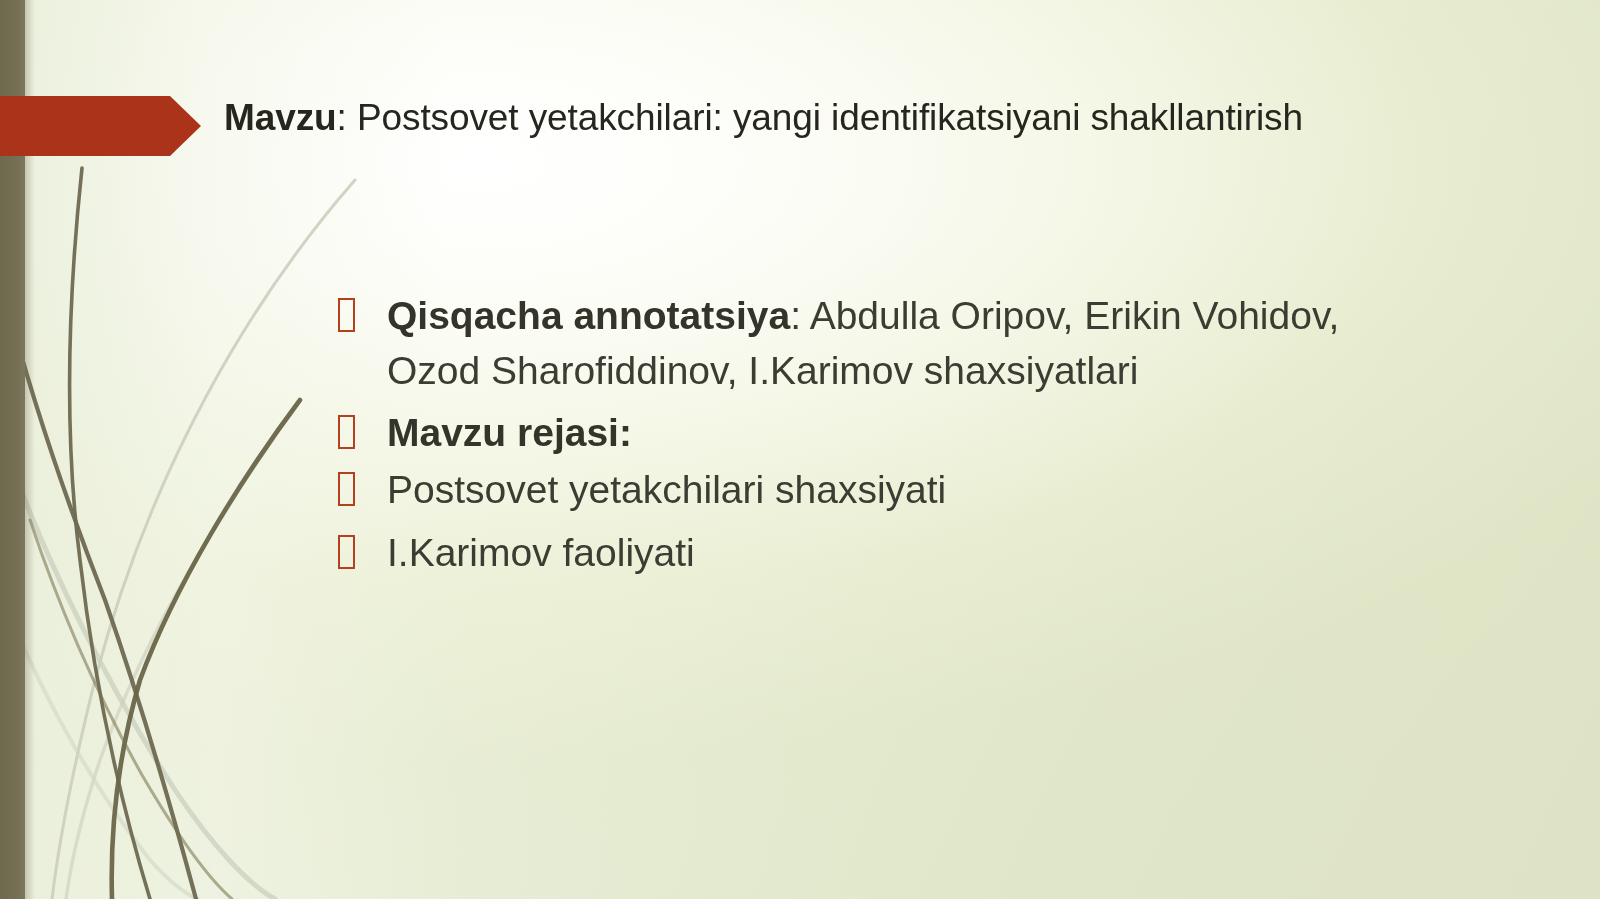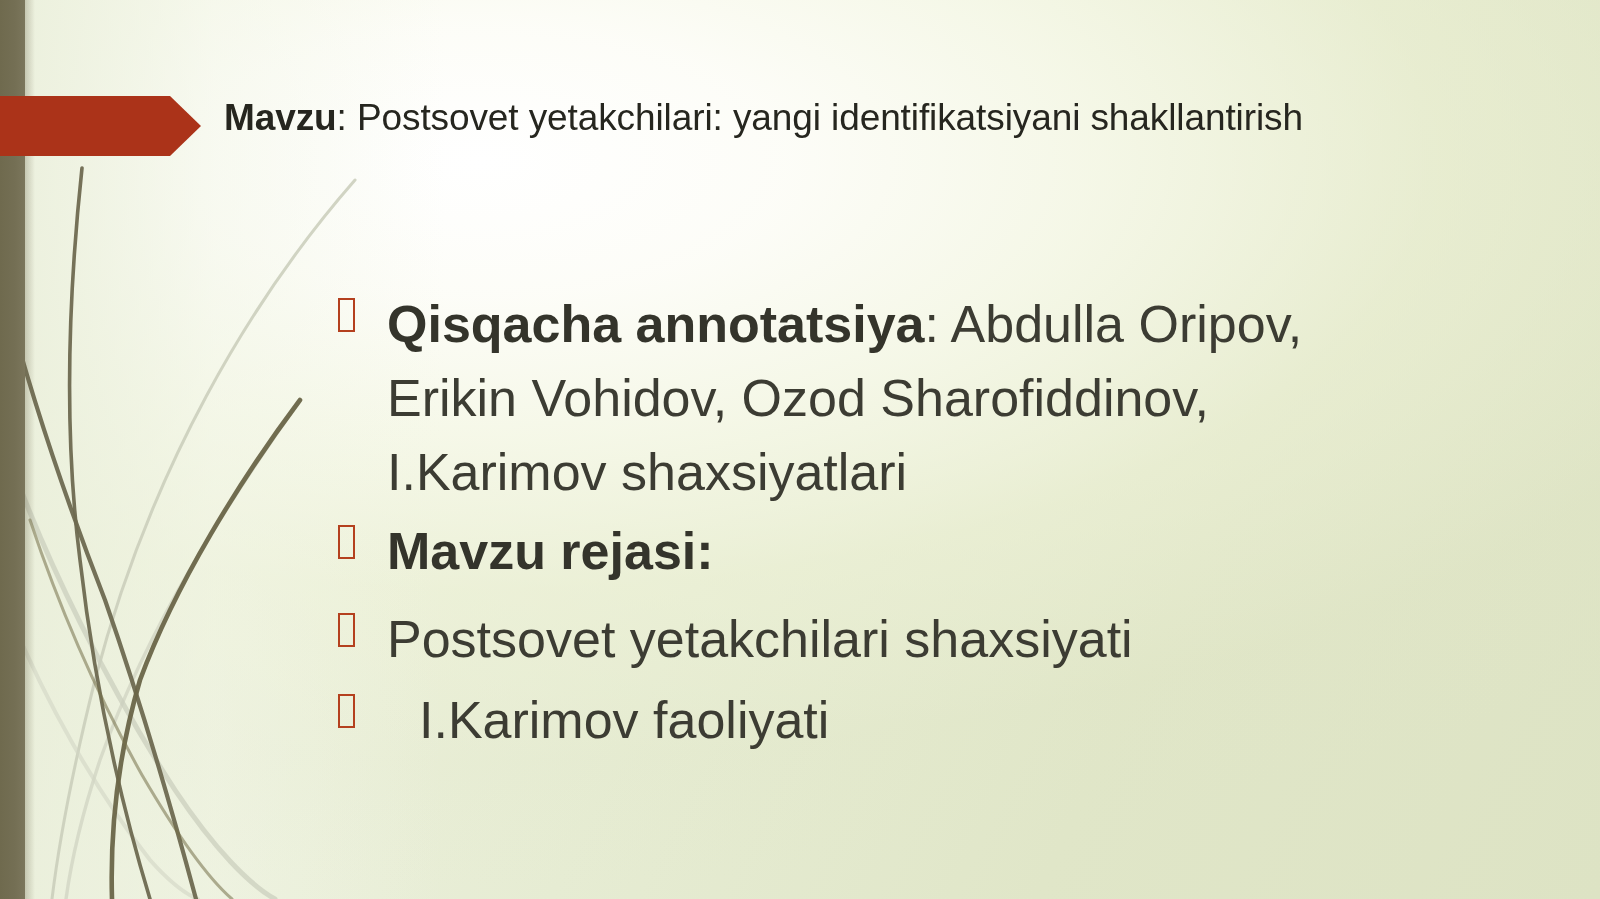--- a/index.html
+++ b/index.html
@@ -107,31 +107,31 @@
     width: 17px;
     height: 34px;
     margin-top: 10px;
     margin-right: 32px;
     border: 2.5px solid #b4401e;
     background: transparent;
     box-sizing: border-box;
   }
   .bullet-text {
     flex: 1 1 auto;
-    font-size: 52px;
+    font-size: 39px;
     line-height: 1.42;
     color: #3c3c33;
   }
   .bullet-text .strong { font-weight: bold; color: #34342b; }
 
   .row-annot .bullet-text { max-width: 1000px; }
   .row-annot { margin-bottom: 6px; }
-  .row-reja  { margin-bottom: 14px; }
+  .row-reja  { margin-bottom: 2px; }
   .row-post  { margin-bottom: 7px; }
-  .row-karim { margin-bottom: 0; gap: 32px; }
+  .row-karim { margin-bottom: 0; }
 </style>
 </head>
 <body>
 
 <div id="slide">
 
   <div class="bg-base"></div>
   <div class="bg-left-soft"></div>
 
   <svg class="grass" viewBox="0 0 430 899" preserveAspectRatio="none" aria-hidden="true">

